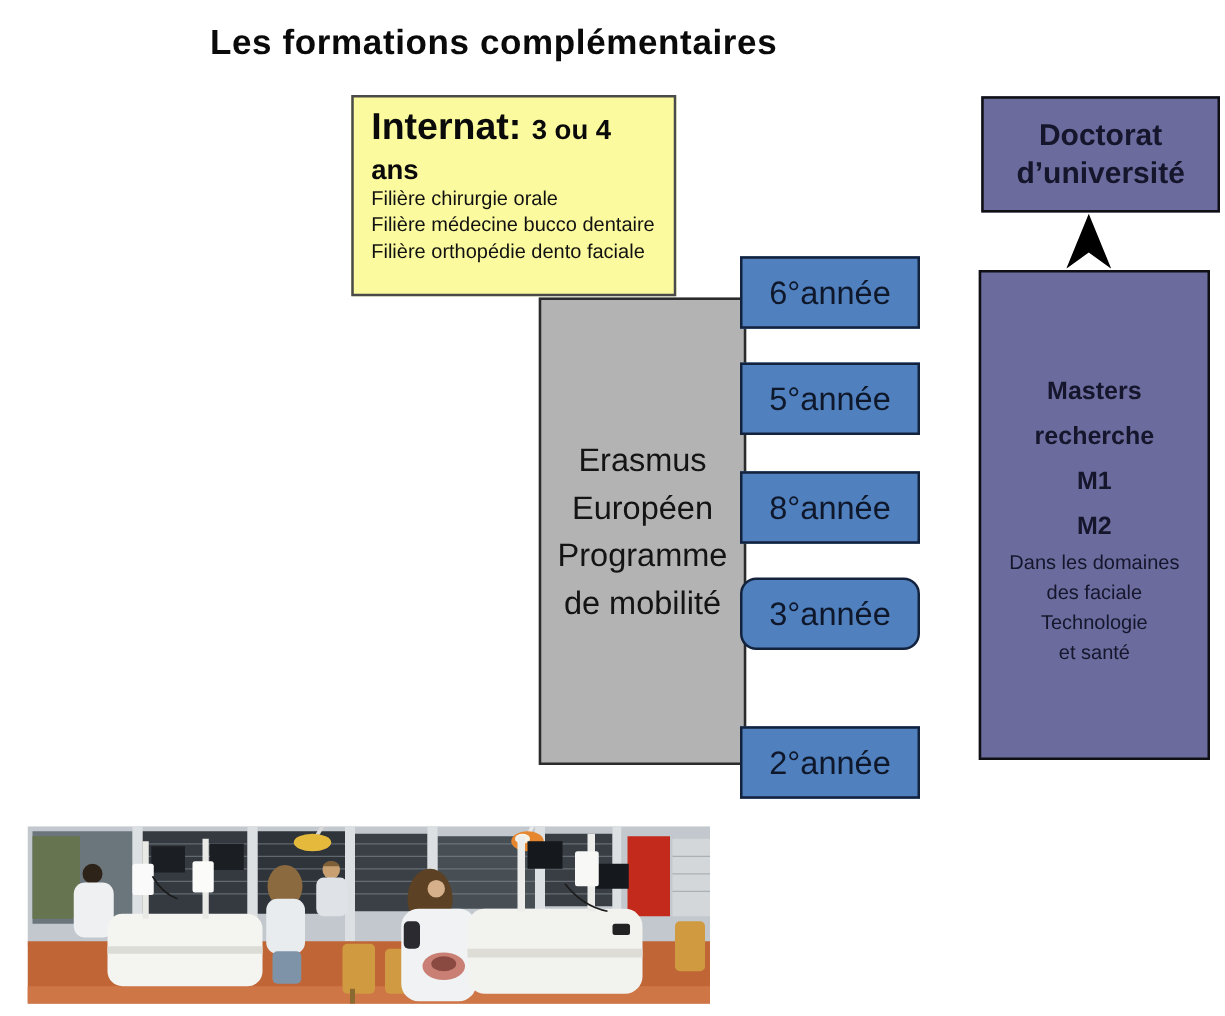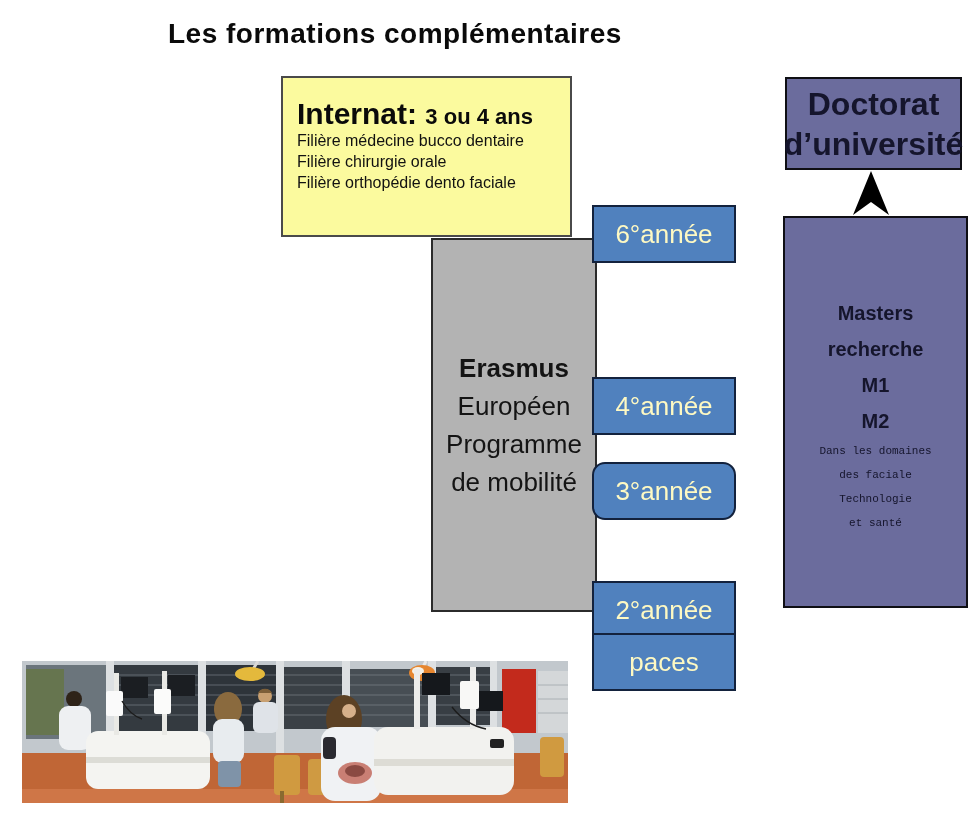--- a/index.html
+++ b/index.html
@@ -8,80 +8,80 @@
     font-family:"Liberation Sans", sans-serif;color:#000;margin-left:20px;
   }
   .abs{position:absolute;}
 
   #page-title{
     left:148px;top:18px;font-size:28px;font-weight:bold;color:#0a0a0a;letter-spacing:0.5px;
   }
 
   
   #internat-box{
-    left:261px;top:76px;width:291px;height:161px;
+    left:261px;top:76px;width:260px;height:161px;
     background:#fbfa9e;border:2px solid #4a4a4a;box-sizing:border-box;
-    padding:20px 14px;z-index:3;
+    padding:8px 14px;z-index:3;
   }
   #internat-heading{font-size:30px;font-weight:bold;color:#0a0a0a;line-height:1.05;}
   #internat-duration{font-size:22px;font-weight:bold;}
   .internat-line{display:block;font-size:16px;line-height:1.32;color:#111;}
 
   
   .slate-box{
     background:#6b6c9d;border:2px solid #0f0f14;box-sizing:border-box;
     display:flex;flex-direction:column;align-items:center;justify-content:center;
     text-align:center;color:#15152c;
   }
-  #doctorat-box{left:765px;top:77px;width:177px;height:93px;font-size:32px;font-weight:bold;line-height:1.25;}
+  #doctorat-box{left:765px;top:77px;width:191px;height:93px;font-size:24px;font-weight:bold;line-height:1.25;}
   #masters-box{left:763px;top:216px;width:185px;height:392px;padding-top:6px;}
   .masters-bold-line{display:block;font-size:20px;font-weight:bold;line-height:36px;}
-  .masters-detail-line{display:block;font-size:11px;line-height:24px;font-family:Liberation Mono, monospace;}
+  .masters-detail-line{display:block;font-size:16px;line-height:24px;}
 
   
   #up-arrow{left:833px;top:171px;width:36px;height:44px;z-index:2;}
 
   
   #erasmus-box{
     left:411px;top:238px;width:166px;height:374px;
     background:#b3b3b3;border:2px solid #2b2b2b;box-sizing:border-box;
     display:flex;flex-direction:column;align-items:center;justify-content:center;
     text-align:center;color:#141414;z-index:1;
   }
-  #erasmus-heading{display:block;font-size:26px;font-weight:bold;line-height:38px;}
+  #erasmus-heading{display:block;font-size:26px;font-weight:normal;line-height:38px;}
   .erasmus-line{display:block;font-size:26px;line-height:38px;}
 
   
   .year-box{
     left:572px;width:144px;height:58px;
     background:#5081be;border:2px solid #13223d;box-sizing:border-box;
     display:flex;align-items:center;justify-content:center;
-    font-size:26px;color:#fef9c3;z-index:4;
+    font-size:26px;color:#0f172a;z-index:4;
   }
   #year-6{top:205px;} #year-5{top:290px;} #year-4{top:377px;}
   #year-3{top:462px;border-radius:13px;} #year-2{top:581px;} #year-paces{top:633px;}
 
   
   #photo{left:2px;top:661px;width:546px;height:142px;z-index:1;}
   #photo svg{display:block;}
 </style>
 </head>
 <body>
 
 <div id="canvas">
 
   <div id="page-title" class="abs">Les formations complémentaires</div>
 
   <div id="internat-box" class="abs">
     <div>
       <span id="internat-heading"><span>Internat:</span>
       <span id="internat-duration">3 ou 4 ans</span></span>
     </div>
+    <span class="internat-line">Filière chirurgie orale</span>
     <span class="internat-line">Filière médecine bucco dentaire</span>
-    <span class="internat-line">Filière chirurgie orale</span>
     <span class="internat-line">Filière orthopédie dento faciale</span>
   </div>
 
   <div id="doctorat-box" class="abs slate-box">
     <span>Doctorat</span>
     <span>d’université</span>
   </div>
 
   <svg id="up-arrow" class="abs" viewBox="0 0 36 44">
     <polygon points="18,0 36,44 18,31 0,44" fill="#000"></polygon>
@@ -101,31 +101,31 @@
   <div id="erasmus-box" class="abs">
     <span id="erasmus-heading">Erasmus</span>
     <span class="erasmus-line">Européen</span>
     <span class="erasmus-line">Programme</span>
     <span class="erasmus-line">de mobilité</span>
   </div>
 
   <div id="year-6" class="abs year-box">
       <span>6°année</span>
     </div>
+  <div id="year-5" class="abs year-box">
+      <span>5°année</span>
+    </div>
   <div id="year-4" class="abs year-box">
-      <span>4°année</span>
+      <span>8°année</span>
     </div>
   <div id="year-3" class="abs year-box">
       <span>3°année</span>
     </div>
   <div id="year-2" class="abs year-box">
       <span>2°année</span>
-    </div>
-  <div id="year-paces" class="abs year-box">
-      <span>paces</span>
     </div>
 
   <div id="photo" class="abs">
     <svg viewBox="0 0 546 142" width="546" height="142">
 
       <rect x="0" y="0" width="546" height="96" fill="#c2c8cd"></rect>
 
       <rect x="4" y="4" width="80" height="74" fill="#6b757c"></rect>
       <rect x="4" y="8" width="38" height="66" fill="#66754f"></rect>
       <rect x="92" y="4" width="84" height="70" fill="#343a40"></rect>

